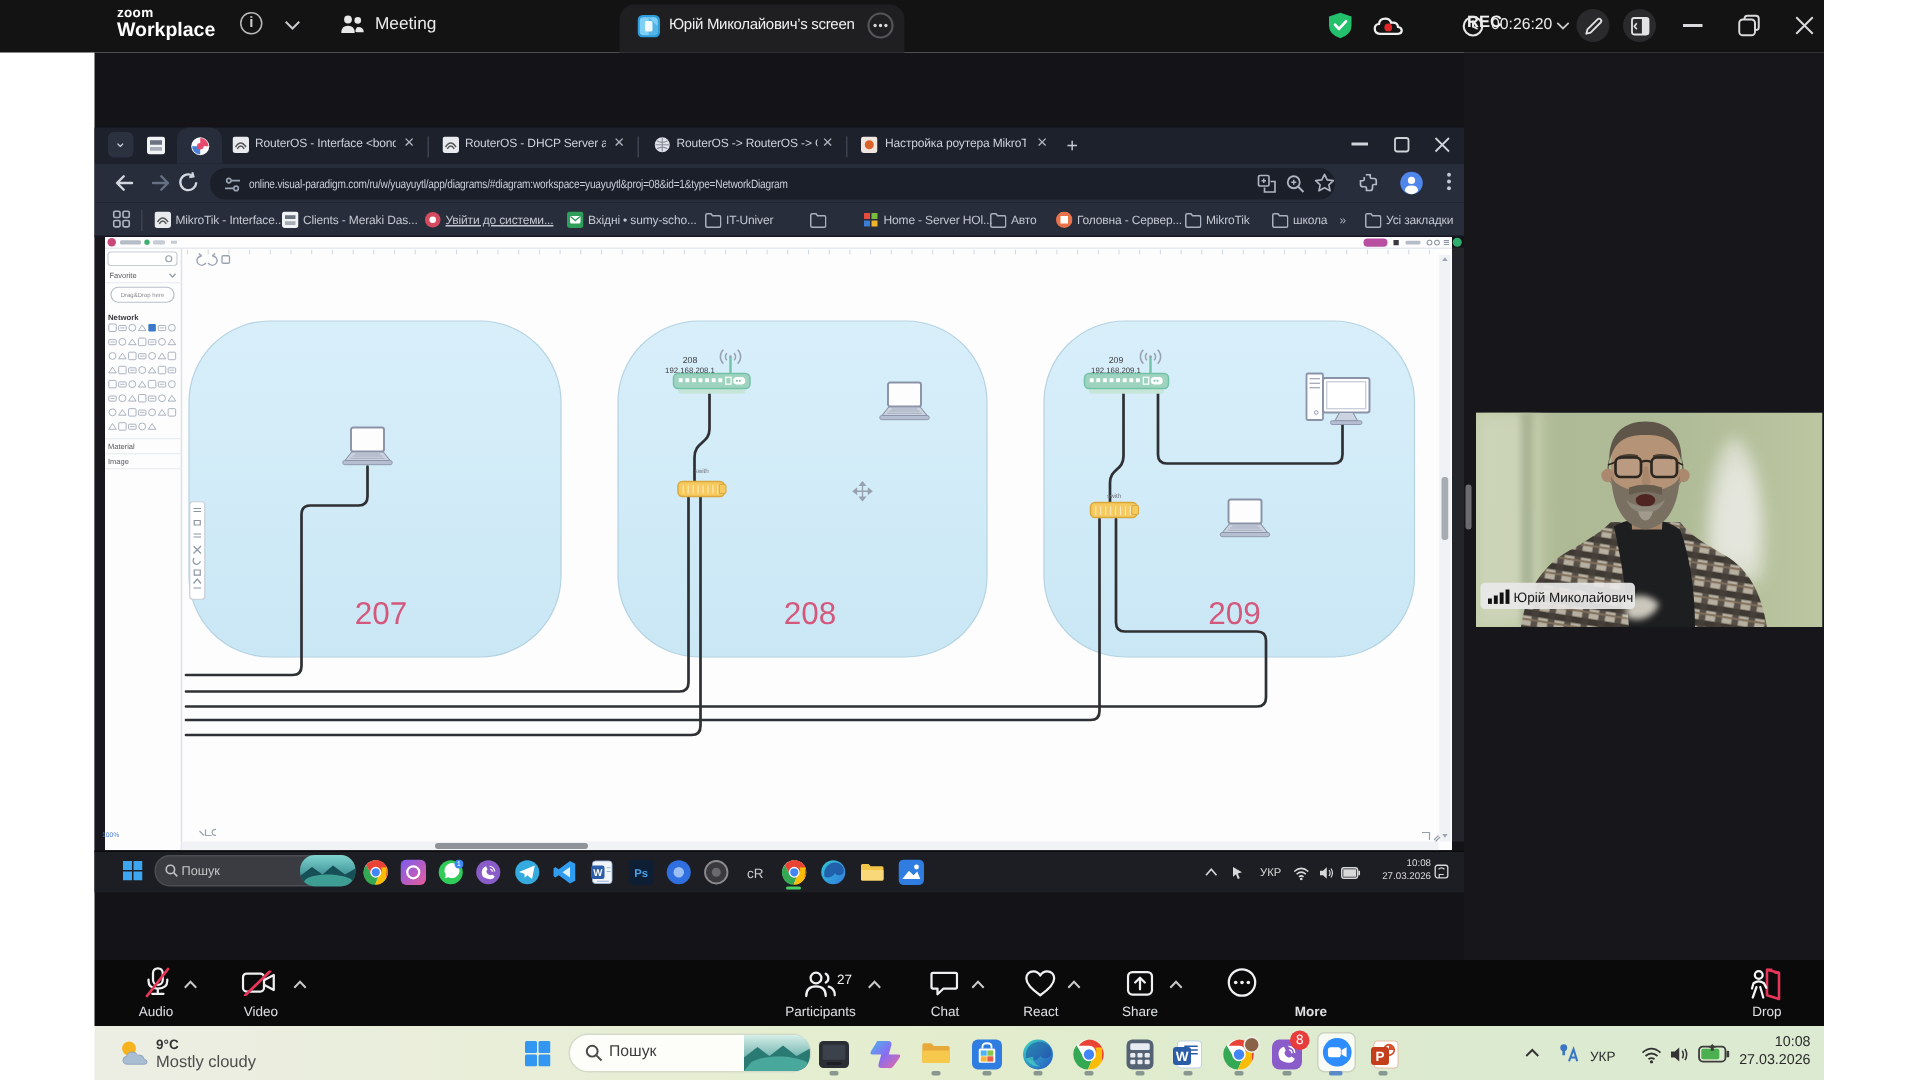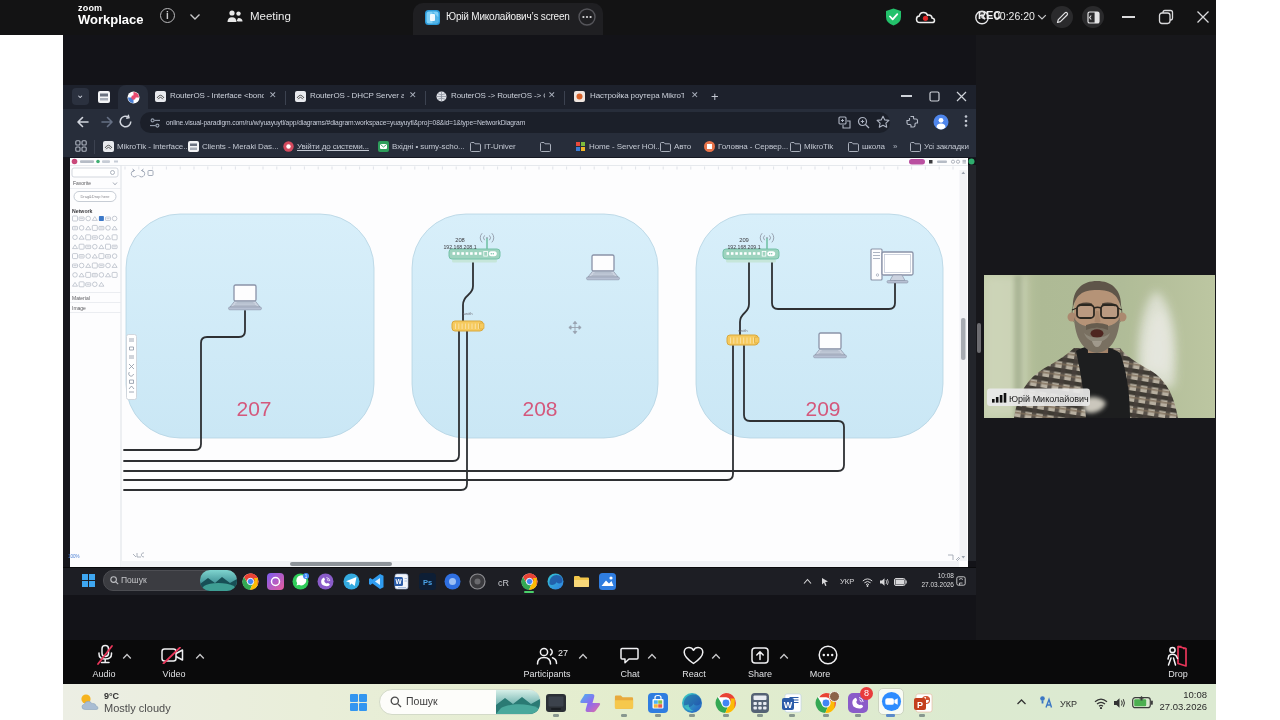--- a/index.html
+++ b/index.html
@@ -844,21 +844,21 @@
 <svg class="abs zch" style="left:779px;top:653px" width="10" height="7" viewBox="0 0 10 7">
       <path d="M1.2 5.5 L5 1.5 L8.8 5.5" fill="none" stroke="#c9c9cb" stroke-width="1.3"></path>
     </svg>
 <div class="abs zlabel" style="left:730px;width:60px;">Share</div>
 <svg class="abs" style="left:818px;top:645px" width="20" height="20" viewBox="0 0 20 20">
 <circle cx="10" cy="10" r="8.8" fill="none" stroke="#f0f0f2" stroke-width="1.5"></circle>
 <circle cx="5.8" cy="10" r="1.2" fill="#f0f0f2"></circle>
       <circle cx="10" cy="10" r="1.2" fill="#f0f0f2"></circle>
       <circle cx="14.2" cy="10" r="1.2" fill="#f0f0f2"></circle>
     </svg>
-<div class="abs zlabel" style="left:790px;width:60px;">More</div>
+<div class="abs zlabel" style="left:844px;width:60px;font-weight:bold;">More</div>
 <svg class="abs" style="left:1164px;top:643px" width="26" height="26" viewBox="0 0 26 26">
 <path d="M14 3.5 L22 5.5 L22 23 L14 20.5 Z" fill="none" stroke="#e8365a" stroke-width="1.7" stroke-linejoin="round"></path>
 <path d="M14 3.5 L17.5 3.5 M22 5.5 L19 5.5" stroke="#e8365a" stroke-width="1.7"></path>
 <circle cx="8.5" cy="7" r="2.6" fill="none" stroke="#f5f5f7" stroke-width="1.5"></circle>
 <path d="M4.5 22 L7 15 M11.5 22 L9.5 15 M5 12.5 Q8.5 10 12 12.5 M5 12.5 L4 16 M12 12.5 L13.5 15.5" fill="none" stroke="#f5f5f7" stroke-width="1.5" stroke-linecap="round"></path>
     </svg>
 <div class="abs zlabel" style="left:1148px;width:60px;">Drop</div>
     <div class="abs" id="htask"></div>
 <svg class="abs" style="left:77px;top:690px" width="24" height="24" viewBox="0 0 24 24">
 <circle cx="9" cy="9" r="4.6" fill="#f6b31e"></circle>

